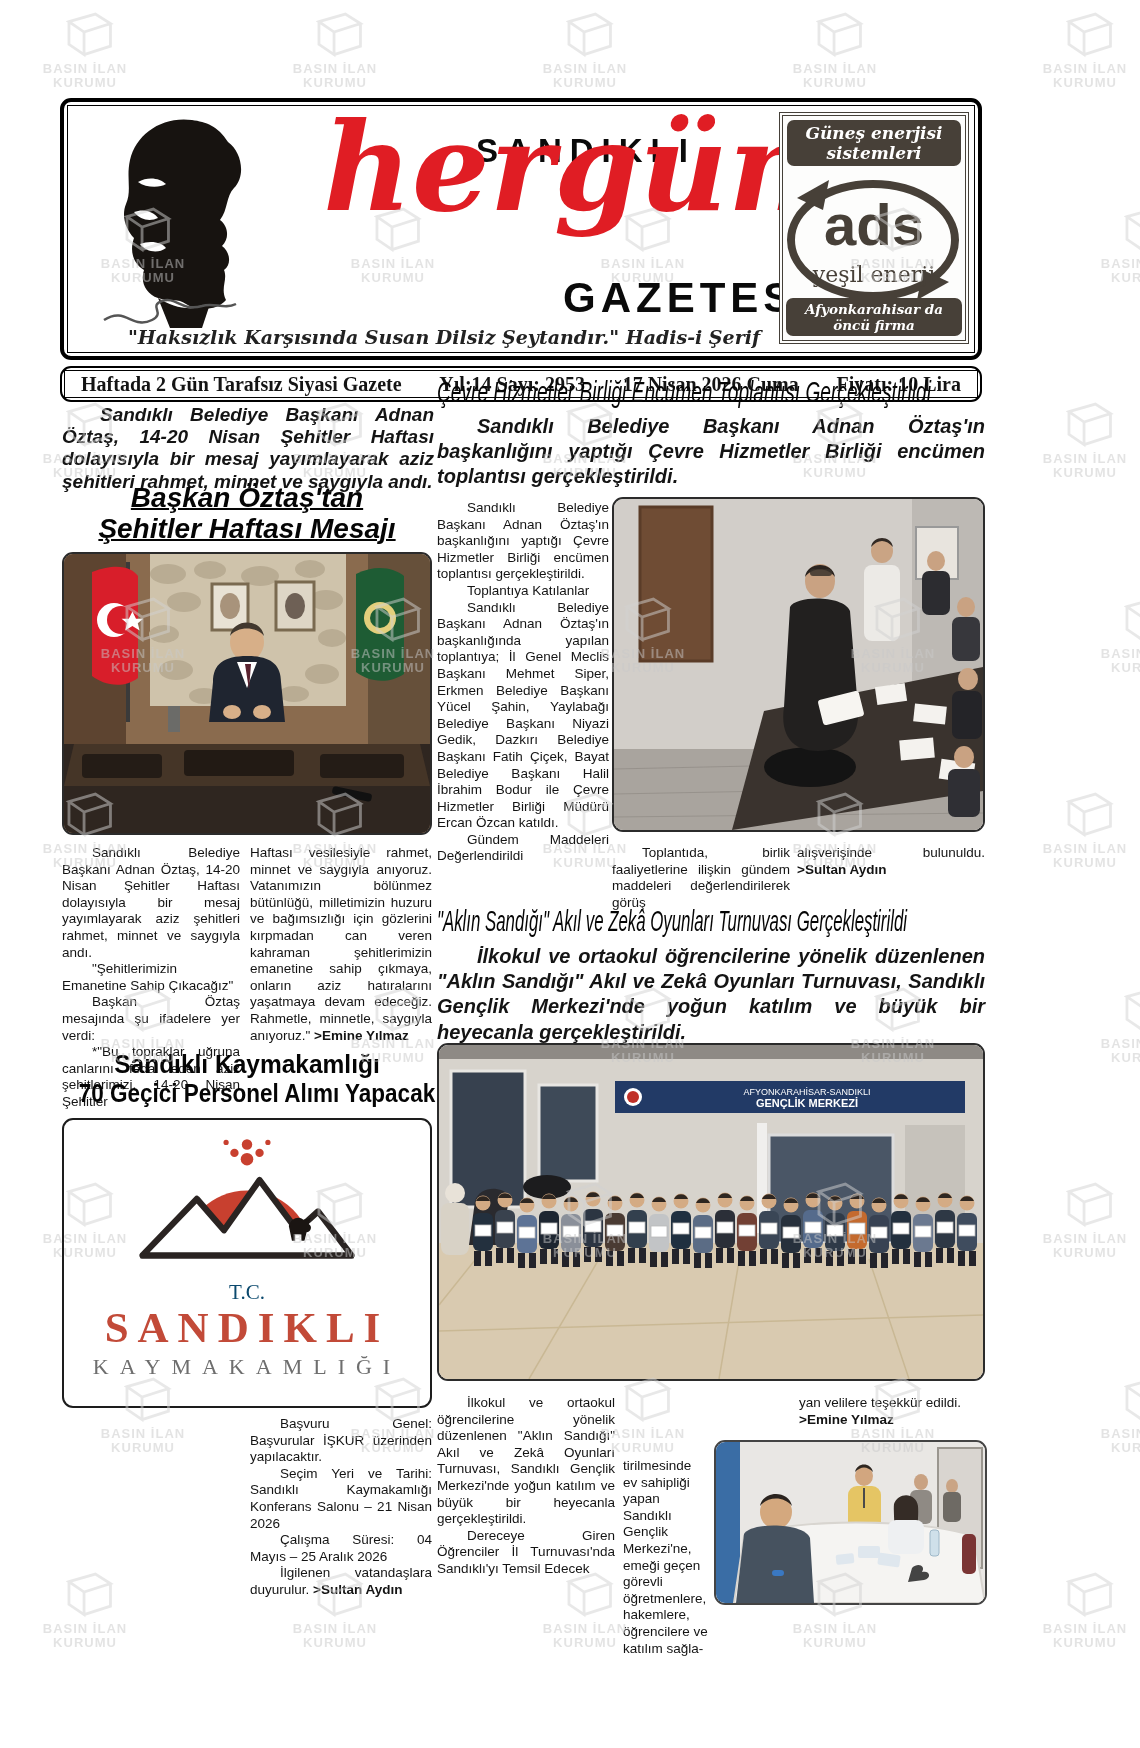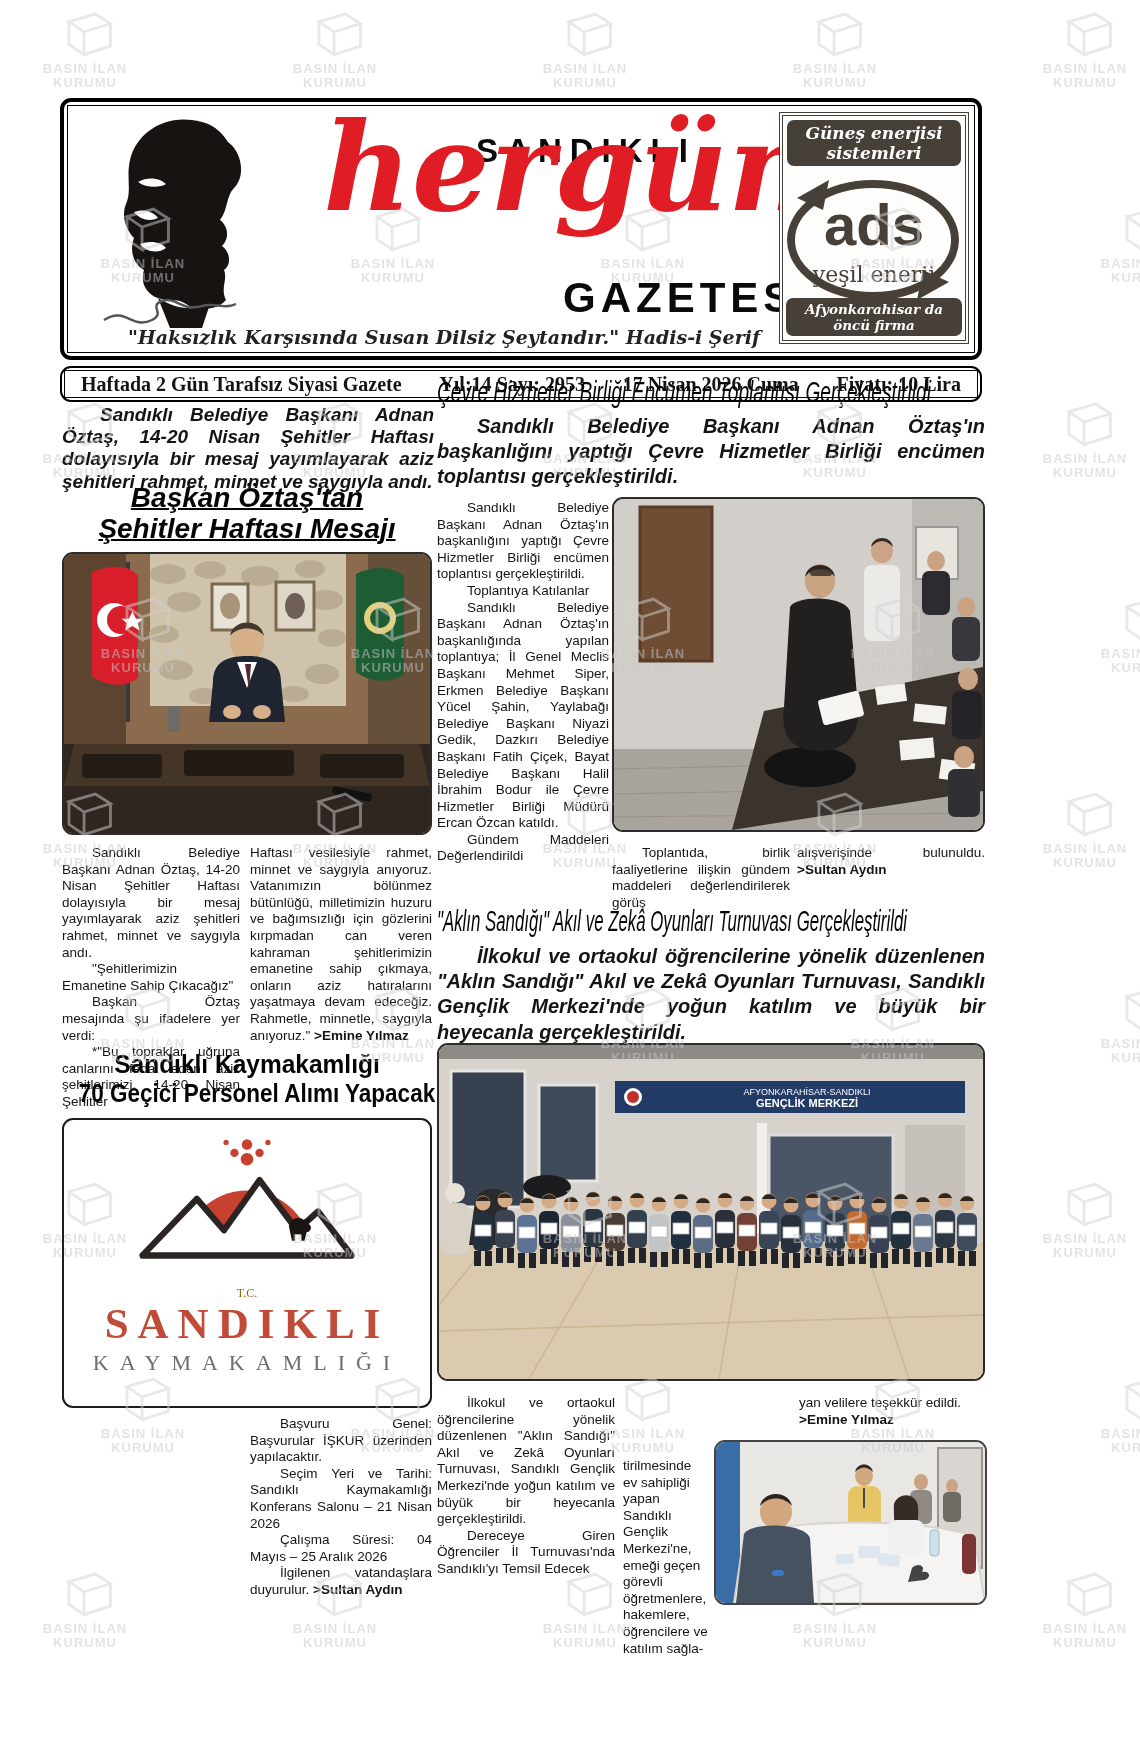--- a/index.html
+++ b/index.html
@@ -45,21 +45,21 @@
   .bighl{font-size:29px;font-weight:400;font-style:italic;color:#050505;}
   .lead{font-size:20px;font-weight:bold;font-style:italic;line-height:1.26;text-align:justify;text-indent:40px;}
   .body-col p{font-size:13.5px;line-height:1.23;text-align:justify;text-indent:30px;}
   .body-col p.cont{text-indent:0;}
   .byline{font-weight:bold;}
   .photo{box-sizing:border-box;border:2px solid #2b2b2b;overflow:hidden;background:#ddd;}
   .h3line{display:block;}
 
   
   .logobox{box-sizing:border-box;border:2px solid #1d1d1d;background:#fff;text-align:center;}
-  .tc{font-family:"Liberation Serif",serif;font-size:12px;color:#a16207;margin-top:6px;}
+  .tc{font-family:"Liberation Serif",serif;font-size:21px;color:#0c4a6e;margin-top:0;}
   .kname{font-family:"Liberation Serif",serif;font-weight:bold;font-size:43px;letter-spacing:9px;color:#c24a38;line-height:1.05;}
   .ksub{font-family:"Liberation Serif",serif;font-size:22px;letter-spacing:11px;color:#6e6e6e;margin-top:4px;}
 
   
   #wm-layer{left:0;top:0;width:1140px;height:1748px;pointer-events:none;z-index:40;}
   .wm{position:absolute;width:150px;text-align:center;opacity:.5;}
   .wm .wm-t{font-size:13px;font-weight:bold;color:#c9c9c9;line-height:1.1;letter-spacing:1px;}
 </style>
 </head>
 <body>

